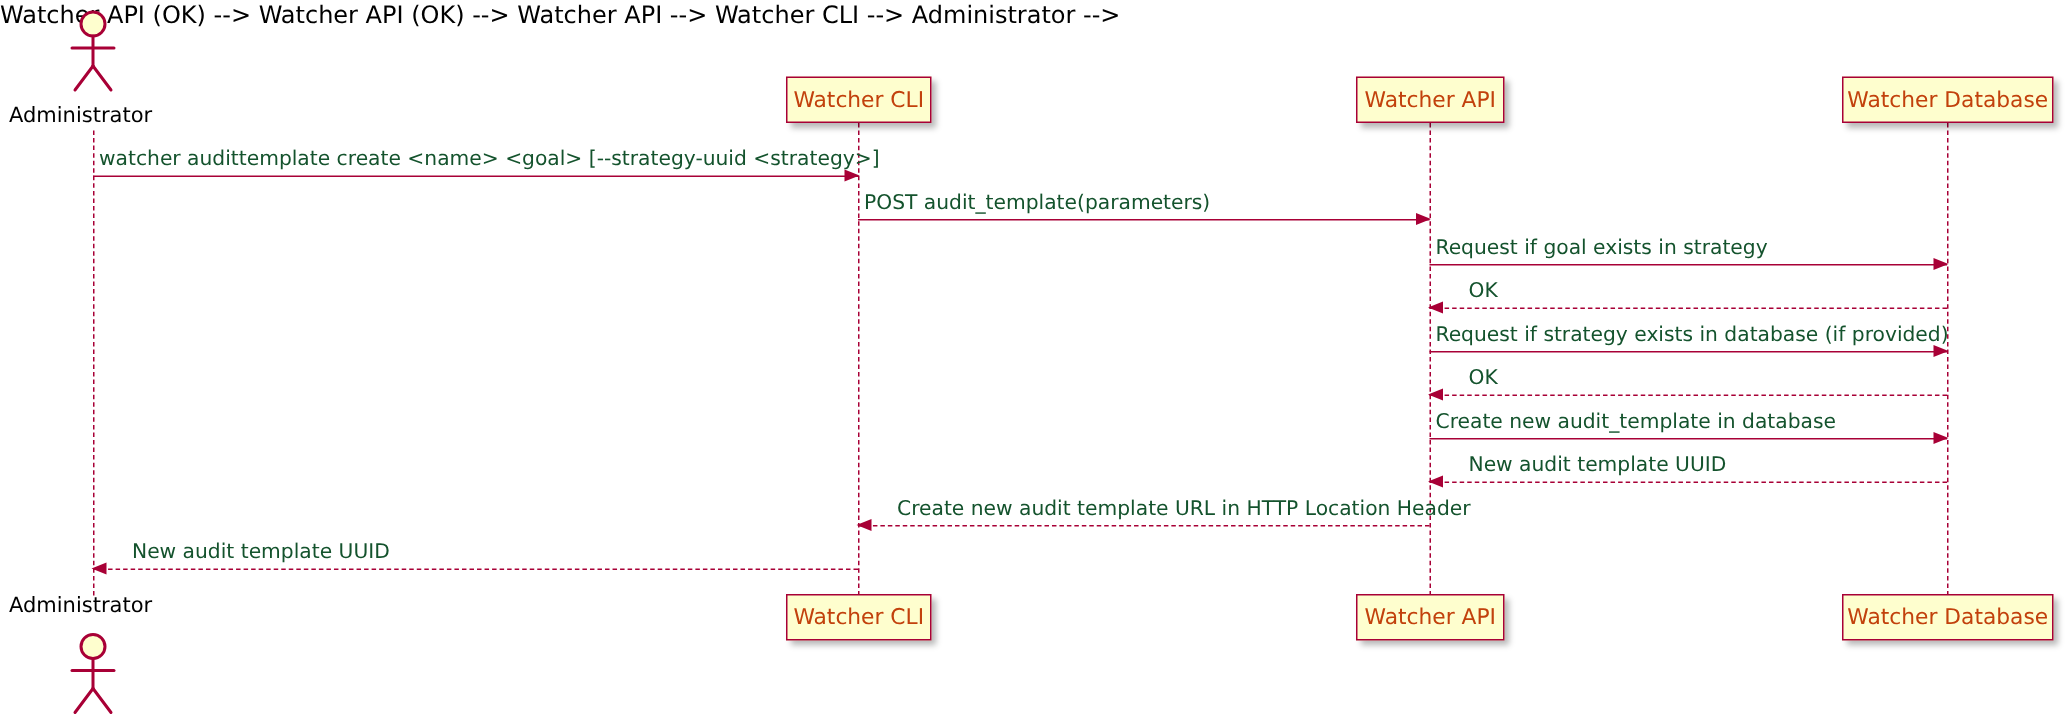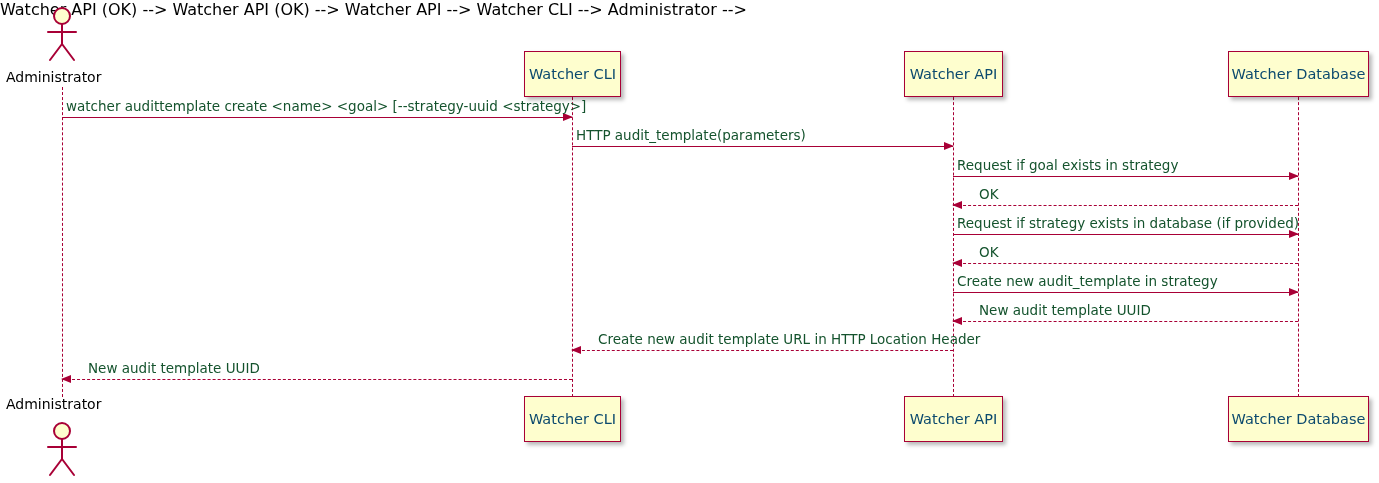--- a/index.html
+++ b/index.html
@@ -18,23 +18,23 @@
   }
 
   
   .pbox {
     position:absolute;
     background:#FEFECE;
     border:1px solid #A80036;
     box-shadow:3px 3px 4px rgba(0,0,0,0.28);
     box-sizing:border-box;
     display:flex; align-items:center; justify-content:center;
-    font-size:14.5px; color:#0c4a6e;
+    font-size:14.5px; color:#c2410c;
     white-space:nowrap;
-    height:46px;
+    height:31px;
   }
 
   
   .actor { position:absolute; width:42px; height:54px; }
   .actor svg { display:block; }
   .actor-label {
     position:absolute; font-size:14px; color:#000000; white-space:nowrap;
   }
 
   
@@ -121,21 +121,21 @@
   <div class="msg right solid" style="left:62px; top:117px; width:510px;">
     <div class="line"></div>
     <div class="head"></div>
     <div class="mlabel">watcher audittemplate create &lt;name&gt; &lt;goal&gt; [--strategy-uuid &lt;strategy&gt;]</div>
   </div>
 
   
   <div class="msg right solid" style="left:572px; top:146px; width:381px;">
     <div class="line"></div>
     <div class="head"></div>
-    <div class="mlabel">HTTP audit_template(parameters)</div>
+    <div class="mlabel">POST audit_template(parameters)</div>
   </div>
 
   
   <div class="msg right solid" style="left:953px; top:176px; width:345px;">
     <div class="line"></div>
     <div class="head"></div>
     <div class="mlabel">Request if goal exists in strategy</div>
   </div>
 
    Watcher API (OK) --&gt;
@@ -156,21 +156,21 @@
   <div class="msg left dashed" style="left:953px; top:263px; width:345px;">
     <div class="line"></div>
     <div class="head"></div>
     <div class="mlabel">OK</div>
   </div>
 
   
   <div class="msg right solid" style="left:953px; top:292px; width:345px;">
     <div class="line"></div>
     <div class="head"></div>
-    <div class="mlabel">Create new audit_template in strategy</div>
+    <div class="mlabel">Create new audit_template in database</div>
   </div>
 
    Watcher API --&gt;
   <div class="msg left dashed" style="left:953px; top:321px; width:345px;">
     <div class="line"></div>
     <div class="head"></div>
     <div class="mlabel">New audit template UUID</div>
   </div>
 
    Watcher CLI --&gt;

